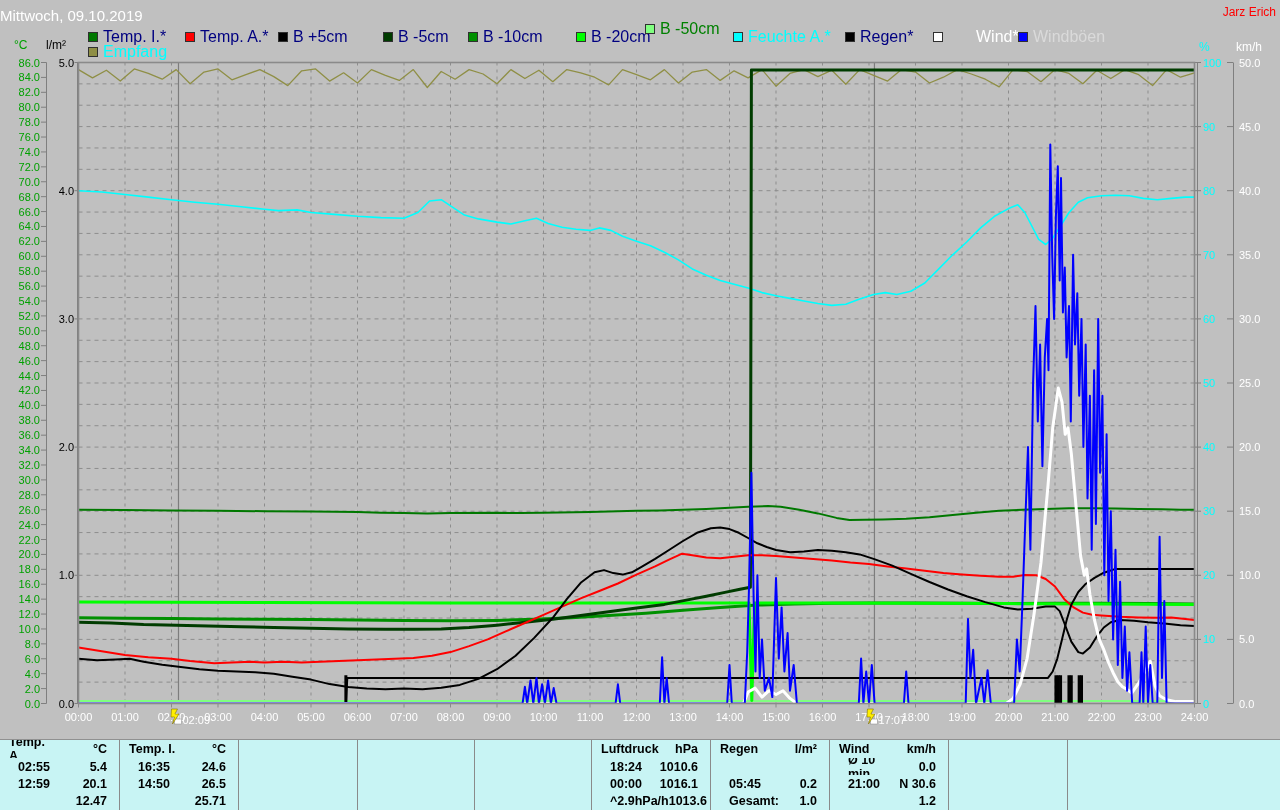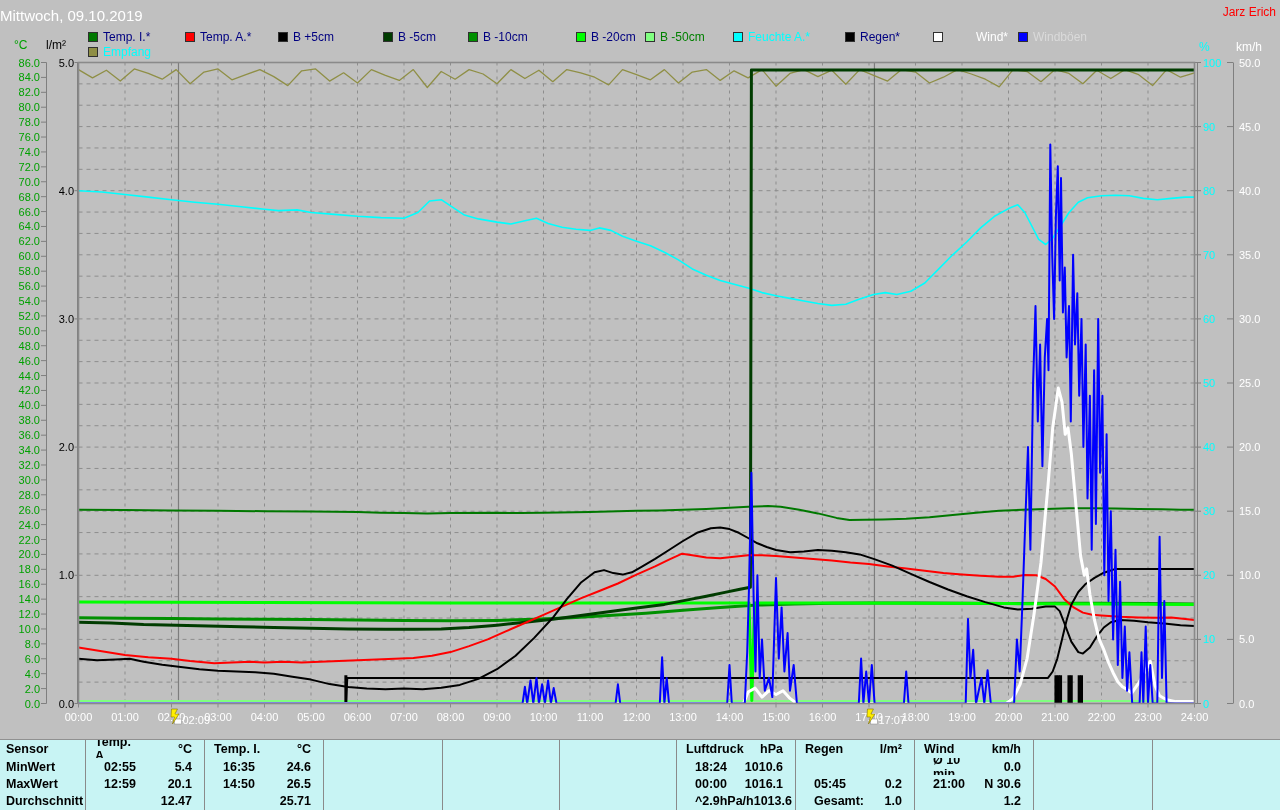--- a/index.html
+++ b/index.html
@@ -5,21 +5,21 @@
   * { box-sizing: border-box; margin: 0; padding: 0; }
   html,body { width:1280px; height:810px; }
   body { background:#c0c0c0; font-family:"Liberation Sans", sans-serif; position:relative; overflow:hidden; }
   #title { position:absolute; top:7px; left:0; width:100%; color:#ffffff; font-size:15px; }
   #author { position:absolute; top:5px; right:4px; color:#ff0000; font-size:12px; }
   .unit-label { position:absolute; font-size:12px; font-weight:bold; }
   #unit-c   { top:38px; left:14px;  color:#00a000; font-weight:normal;}
   #unit-lm2 { top:38px; left:46px;  color:#000000; font-weight:normal;}
   #unit-pct { top:40px; left:1199px; color:#00ffff; font-weight:normal;}
   #unit-kmh { top:40px; left:1236px; color:#ffffff; font-weight:normal;}
-  .legend-item { position:absolute; height:12px; display:flex; align-items:center; font-size:12px; white-space:nowrap; }
+  .legend-item { position:absolute; height:12px; display:flex; align-items:center; font-size:16px; white-space:nowrap; }
   .legend-swatch { width:10px; height:10px; border:1px solid #303030; margin-right:5px; flex:0 0 auto; }
   #chart { position:absolute; top:0; left:0; }
   #table { position:absolute; top:739px; left:0; width:1280px; height:71px; background:#c8f4f4;
            border-top:1px solid #909090; display:flex; font-size:12.5px; font-weight:bold; color:#000; }
   .tcol { height:100%; border-left:1px solid #8a8a8a; display:flex; flex-direction:column; }
   .tcol:first-child { border-left:none; }
   .trow { height:17px; display:flex; align-items:center; overflow:hidden; }
   .trow.thead { height:18px; }
   .tname { flex:1 1 50%; padding-left:9px; text-align:left; }
   .tunit { flex:1 1 50%; padding-right:12px; text-align:right; }
@@ -365,21 +365,21 @@
       <span style="color: rgb(0, 0, 128);">B -5cm</span>
     </div>
     <div class="legend-item" style="left: 468px; top: 31px;">
       <span class="legend-swatch" style="background: rgb(0, 144, 0);"></span>
       <span style="color: rgb(0, 0, 128);">B -10cm</span>
     </div>
     <div class="legend-item" style="left: 576px; top: 31px;">
       <span class="legend-swatch" style="background: rgb(0, 255, 0);"></span>
       <span style="color: rgb(0, 0, 128);">B -20cm</span>
     </div>
-    <div class="legend-item" style="left: 645px; top: 31px;">
+    <div class="legend-item" style="left: 645px; top: 23px;">
       <span class="legend-swatch" style="background: rgb(128, 255, 128);"></span>
       <span style="color: rgb(0, 128, 0);">B -50cm</span>
     </div>
     <div class="legend-item" style="left: 733px; top: 31px;">
       <span class="legend-swatch" style="background: rgb(0, 255, 255);"></span>
       <span style="color: rgb(0, 255, 255);">Feuchte A.*</span>
     </div>
     <div class="legend-item" style="left: 845px; top: 31px;">
       <span class="legend-swatch" style="background: rgb(0, 0, 0);"></span>
       <span style="color: rgb(0, 0, 128);">Regen*</span>
@@ -391,34 +391,20 @@
     <div class="legend-item" style="left: 1018px; top: 31px;">
       <span class="legend-swatch" style="background: rgb(0, 0, 255);"></span>
       <span style="color: rgb(218, 218, 218);">Windböen</span>
     </div>
     <div class="legend-item" style="left: 88px; top: 46px;">
       <span class="legend-swatch" style="background: rgb(143, 143, 70);"></span>
       <span style="color: rgb(0, 255, 255);">Empfang</span>
     </div>
   </div>
 <div id="table">
-    <div class="tcol" style="width: 85px;">
-      <div class="trow thead">
-        <span class="rowlabel">Sensor</span>
-      </div>
-      <div class="trow">
-        <span class="rowlabel">MinWert</span>
-      </div>
-      <div class="trow">
-        <span class="rowlabel">MaxWert</span>
-      </div>
-      <div class="trow">
-        <span class="rowlabel">Durchschnitt</span>
-      </div>
-    </div>
     <div class="tcol" style="width: 119px;">
       <div class="trow thead">
         <span class="tname">Temp. A.</span>
         <span class="tunit">°C</span>
       </div>
       <div class="trow">
         <span class="ttime">02:55</span>
         <span class="tval">5.4</span>
       </div>
       <div class="trow">

